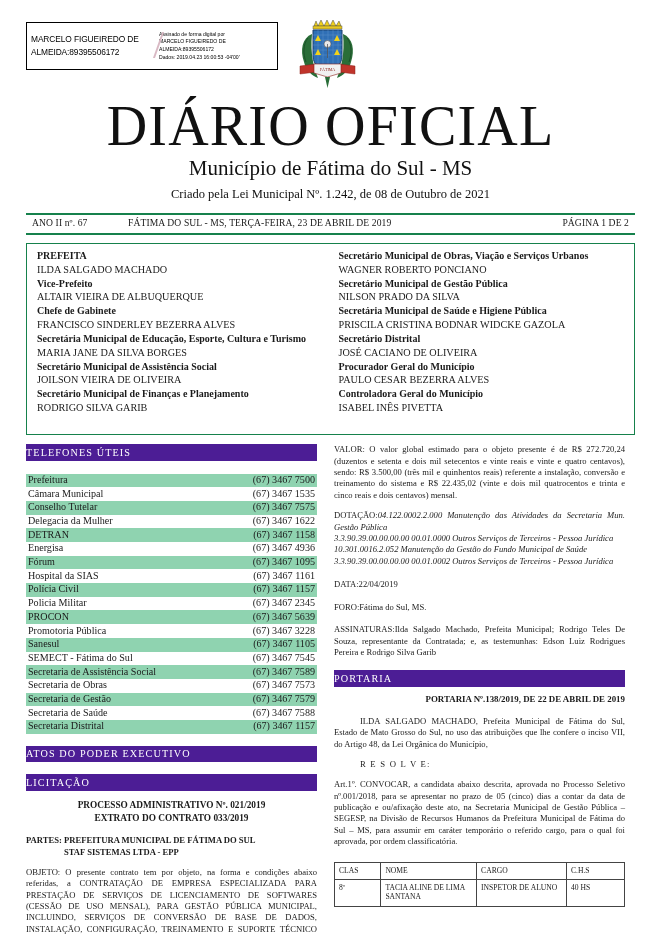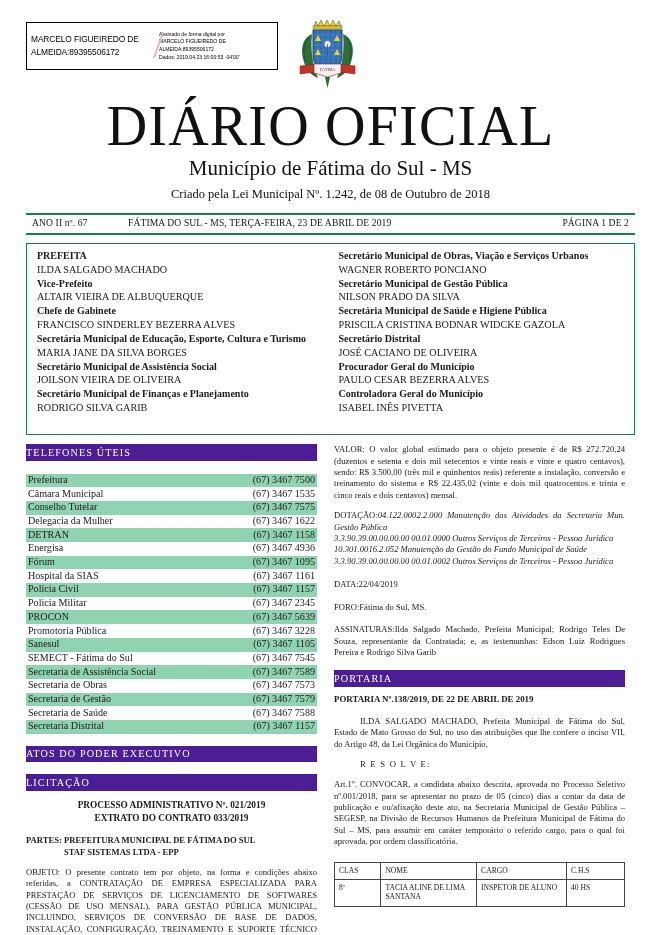--- a/index.html
+++ b/index.html
@@ -176,21 +176,21 @@
     margin-top: 9px;
   }
   .body-text.nogap { margin-top: 0; }
   .body-text.indent { text-indent: 26px; }
   .body-text.italic { font-style: italic; }
 
   .parts-line { font-size: 8.6px; font-weight: bold; line-height: 1.4; }
   .parts-line .ind { display: inline-block; padding-left: 38px; }
 
   .portaria-title {
-    text-align: left;
+    text-align: right;
     font-size: 8.9px;
     font-weight: bold;
     margin-top: 7px;
   }
 
   .resolve {
     font-size: 8.7px;
     font-weight: normal;
     letter-spacing: 1.2px;
     margin-top: 9px;
@@ -278,21 +278,21 @@
       <path d="M59 48 L43 46 L43 54 L59 56 Z" fill="#c0342b" stroke="#8c201a" stroke-width="0.5"></path>
       <path d="M18 46 L45 46 L45 55 L31.5 59 L18 55 Z" fill="#f1f1f1" stroke="#8c201a" stroke-width="0.6"></path>
       <text x="31.5" y="53" font-size="4" text-anchor="middle" fill="#8c201a" font-family="Liberation Serif, serif">FÁTIMA</text>
       <path d="M29 59 L31.5 70 L34 59 Z" fill="#2a6e38"></path>
     </svg>
   </div>
 
   <div class="masthead">
     <h1>DIÁRIO OFICIAL</h1>
     <h2>Município de Fátima do Sul - MS</h2>
-    <p class="created">Criado pela Lei Municipal Nº. 1.242, de 08 de Outubro de 2018</p>
+    <p class="created">Criado pela Lei Municipal Nº. 1.242, de 08 de Outubro de 2021</p>
   </div>
 
   <div class="infobar">
     <span class="ano">ANO II nº. 67</span>
     <span class="mid">FÁTIMA DO SUL - MS, TERÇA-FEIRA, 23 DE ABRIL DE 2019</span>
     <span class="pag">PÁGINA 1 DE 2</span>
   </div>
 
   <div class="officials-frame">
     <div class="officials-col left">

